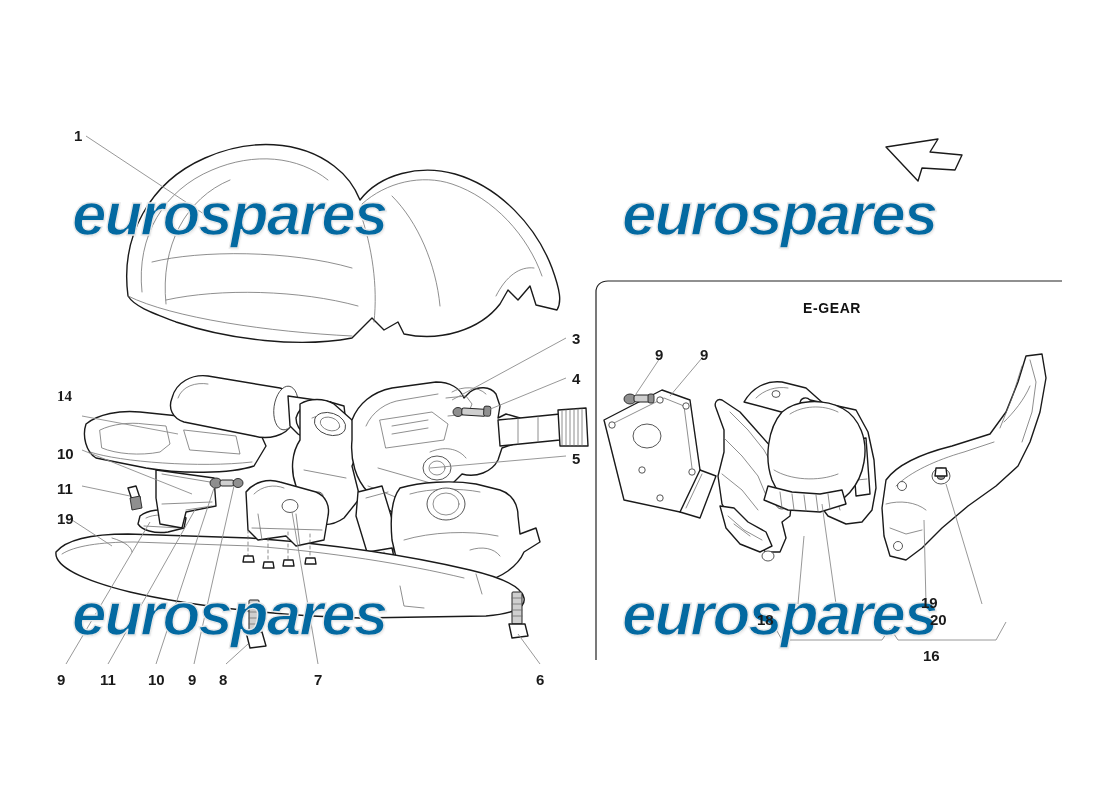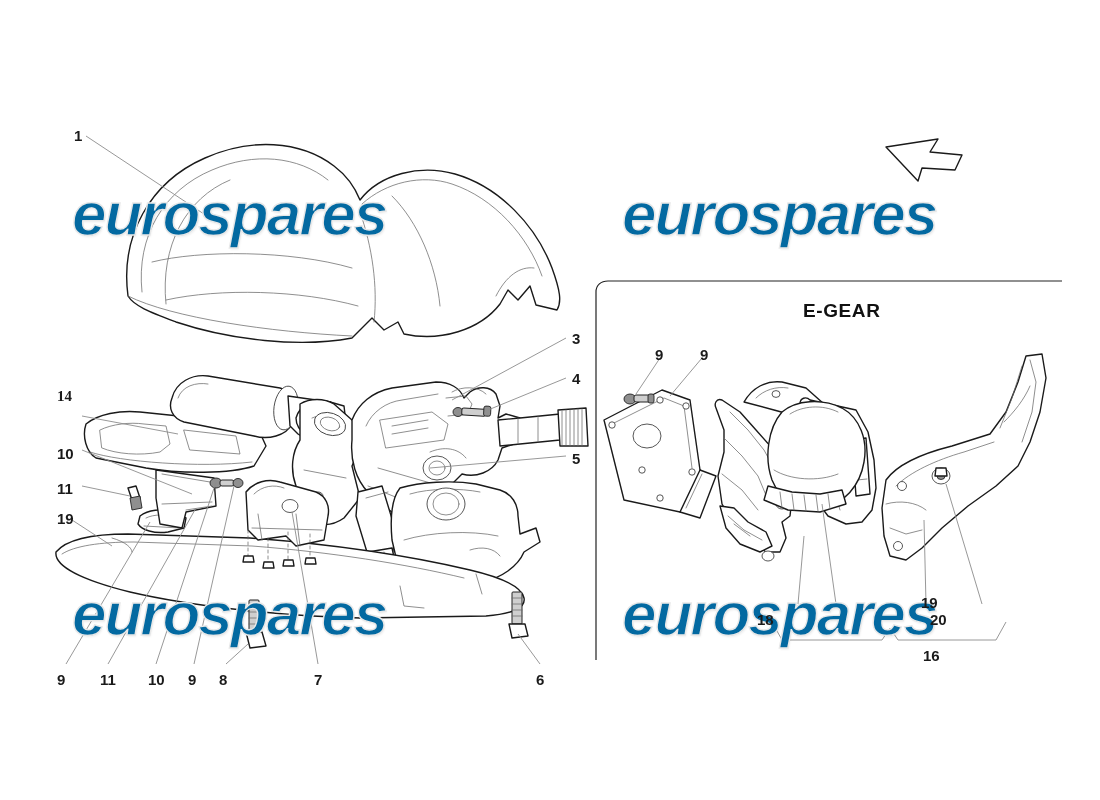--- a/index.html
+++ b/index.html
@@ -33,21 +33,21 @@
     font-weight:bold;
     font-size:15px;
     color:#1a1a1a;
     white-space:nowrap;
     line-height:1;
   }
   .title{
     position:absolute;
     font-family:"Liberation Sans",sans-serif;
     font-weight:bold;
-    font-size:19px;
+    font-size:14px;
     letter-spacing:0.6px;
     color:#111;
     white-space:nowrap;
   }
 </style>
 </head>
 <body>
 
 <div id="page">
 

